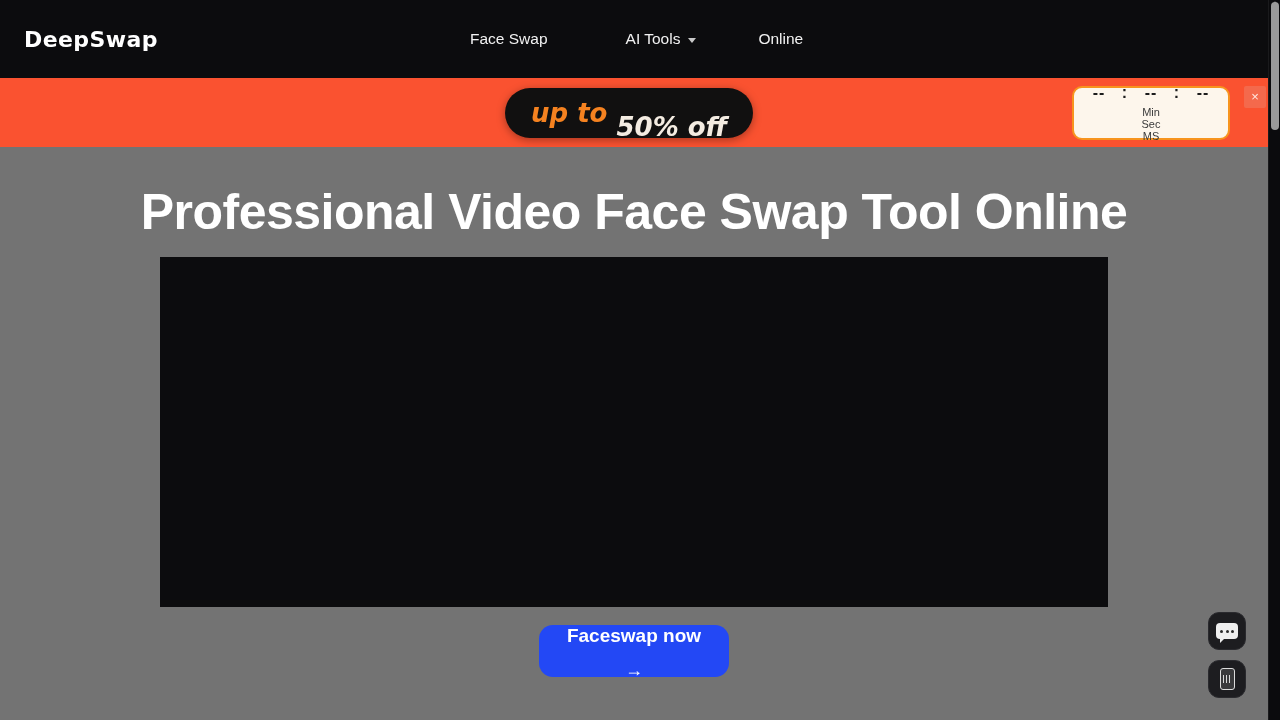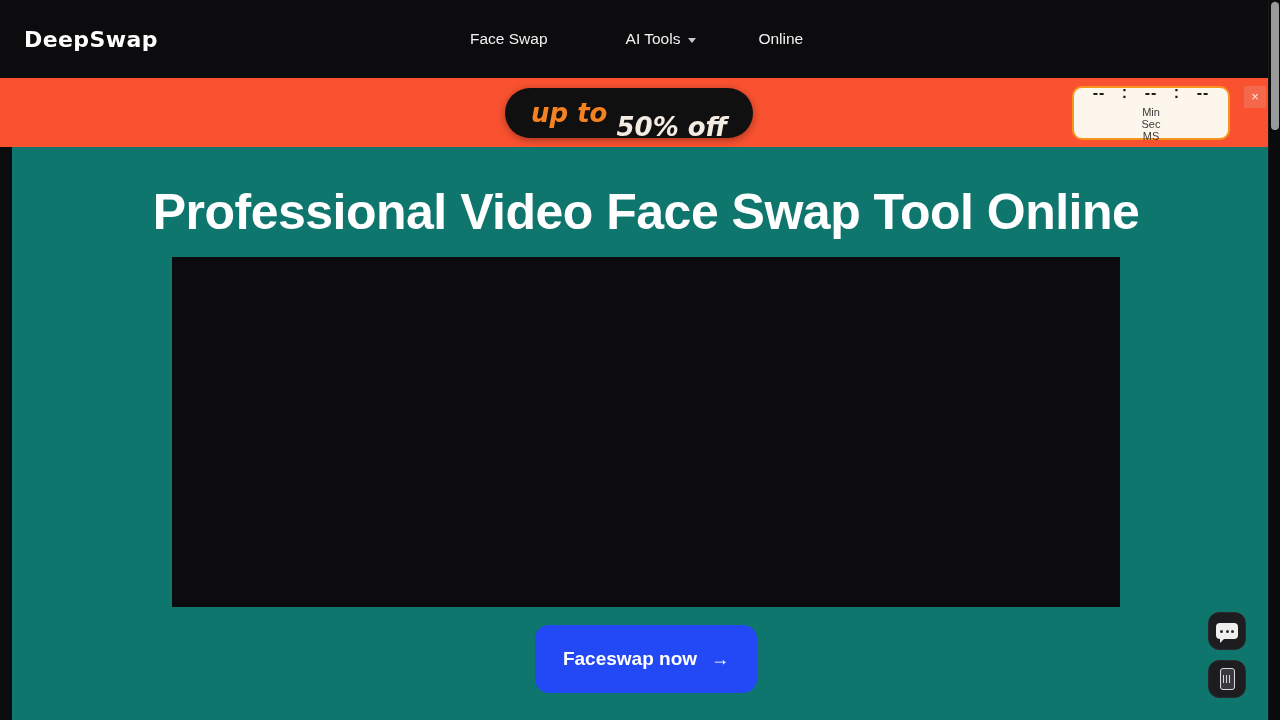--- a/index.html
+++ b/index.html
@@ -251,24 +251,24 @@
     text-align: center;
     cursor: pointer;
     padding: 0;
     font-family: "Liberation Sans", sans-serif;
   }
 
   
   .hero {
     position: absolute;
     top: 147px;
-    left: 12px;
+    left: 0;
     width: 1268px;
     height: 573px;
-    background: #0f766e;
+    background: #737373;
   }
 
   .hero-title {
     position: absolute;
     top: 35px;
     left: 0;
     width: 1268px;
     text-align: center;
     font-size: 50px;
     font-weight: 700;
@@ -294,30 +294,31 @@
     left: 0;
     width: 1268px;
     display: flex;
     justify-content: center;
   }
   .cta-button {
     background: #2348f5;
     color: #ffffff;
     border: none;
     border-radius: 14px;
-    height: 68px;
+    height: 52px;
     padding: 0 28px;
     font-size: 19px;
     font-weight: 700;
     display: flex;
     align-items: center;
     gap: 14px;
     cursor: pointer;
     font-family: "Liberation Sans", sans-serif;
     white-space: nowrap;
+    flex-direction: column;
   }
   .cta-arrow { font-size: 18px; line-height: 1; }
 
   
   .float-widgets {
     position: absolute;
     right: 22px;
     bottom: 22px;
     display: flex;
     flex-direction: column;

